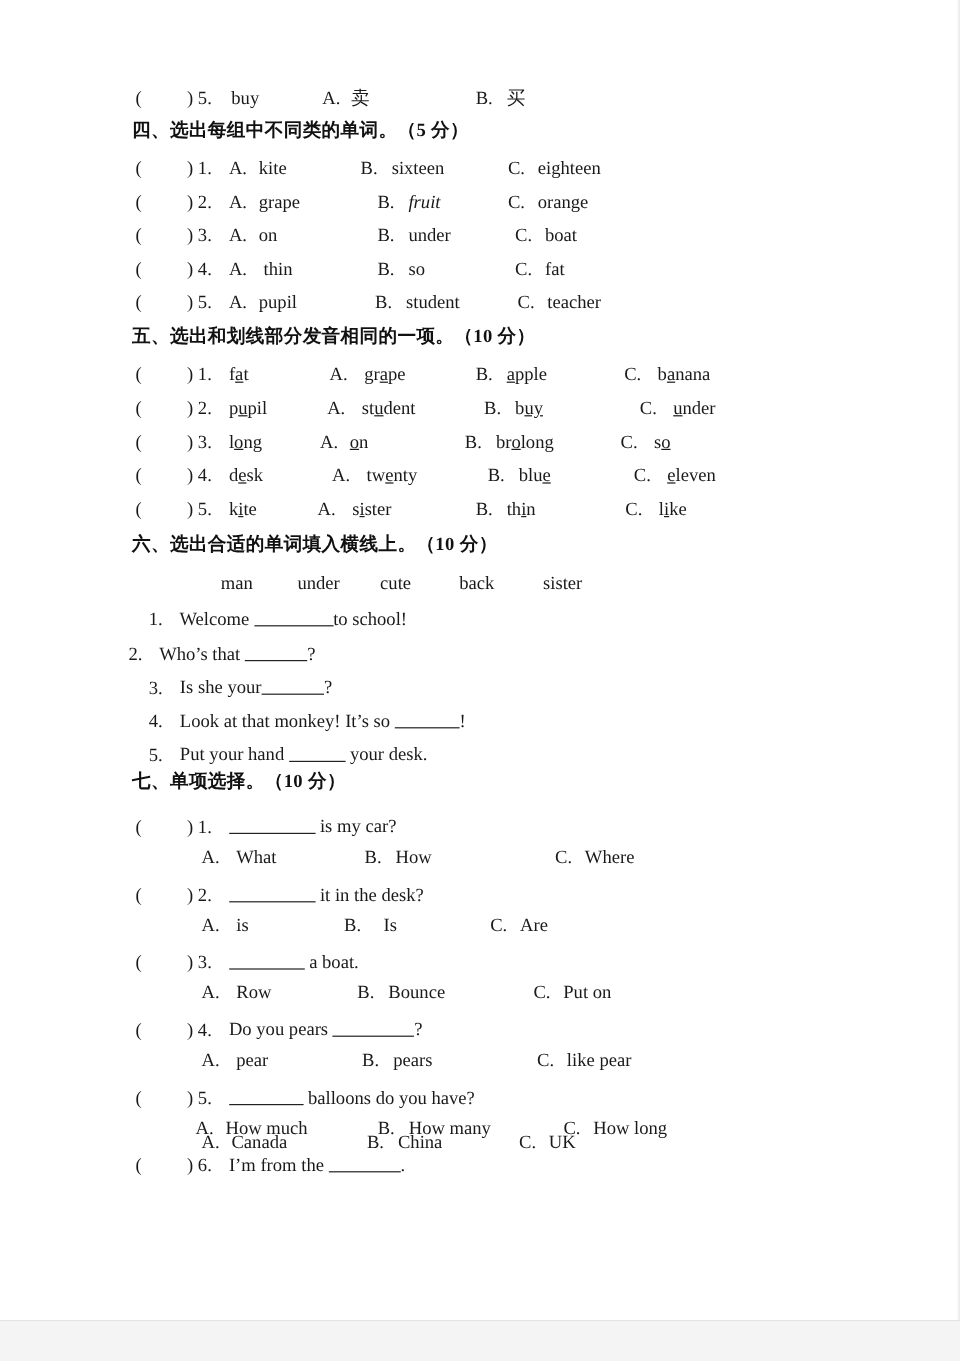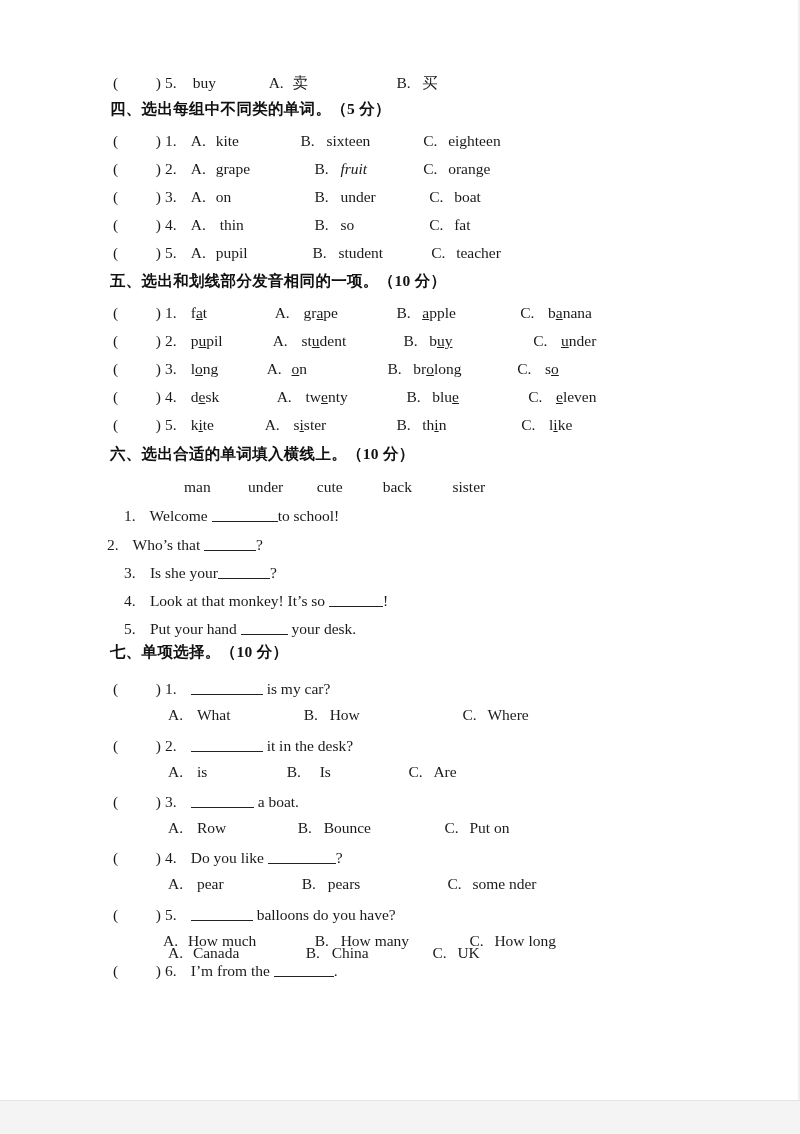--- a/index.html
+++ b/index.html
@@ -336,29 +336,29 @@
       <span class="opt" style="width:97px;">Row</span>
       <span class="opt" style="width:22px;">B.</span>
       <span class="opt" style="width:117px;">Bounce</span>
       <span class="opt" style="width:21px;">C.</span>
       <span class="opt">Put on</span>
     </div>
 
     <div class="row" style="left:113px; top:848px;">
       <span class="paren"><span class="l">(</span><span class="r">)</span></span>
       <span class="qnum" style="width:22px;">4.</span>
-      <span>Do you like </span><span class="blank" style="width:68px;"></span><span>?</span>
+      <span>Do you pears </span><span class="blank" style="width:68px;"></span><span>?</span>
     </div>
     <div class="row" style="left:168px; top:876px;">
       <span class="opt" style="width:25px;">A.</span>
       <span class="opt" style="width:101px;">pear</span>
       <span class="opt" style="width:22px;">B.</span>
       <span class="opt" style="width:116px;">pears</span>
       <span class="opt" style="width:21px;">C.</span>
-      <span class="opt">some nder</span>
+      <span class="opt">like pear</span>
     </div>
 
     <div class="row" style="left:113px; top:905px;">
       <span class="paren"><span class="l">(</span><span class="r">)</span></span>
       <span class="qnum" style="width:22px;">5.</span>
       <span></span><span class="blank" style="width:62px;"></span><span> balloons do you have?</span>
     </div>
     <div class="row" style="left:163px; top:933px;">
       <span class="opt" style="width:21px;">A.</span>
       <span class="opt" style="width:123px;">How much</span>

